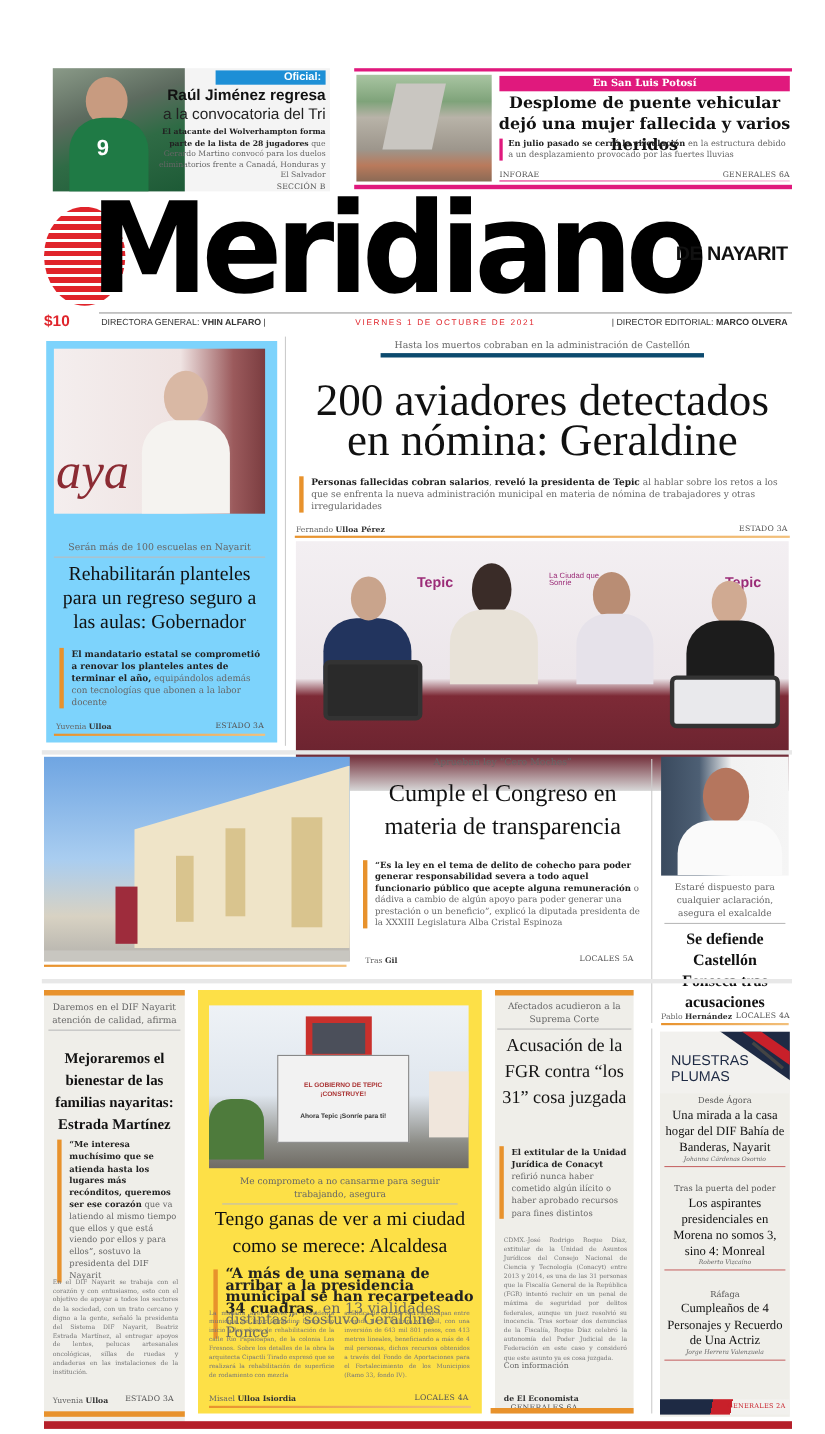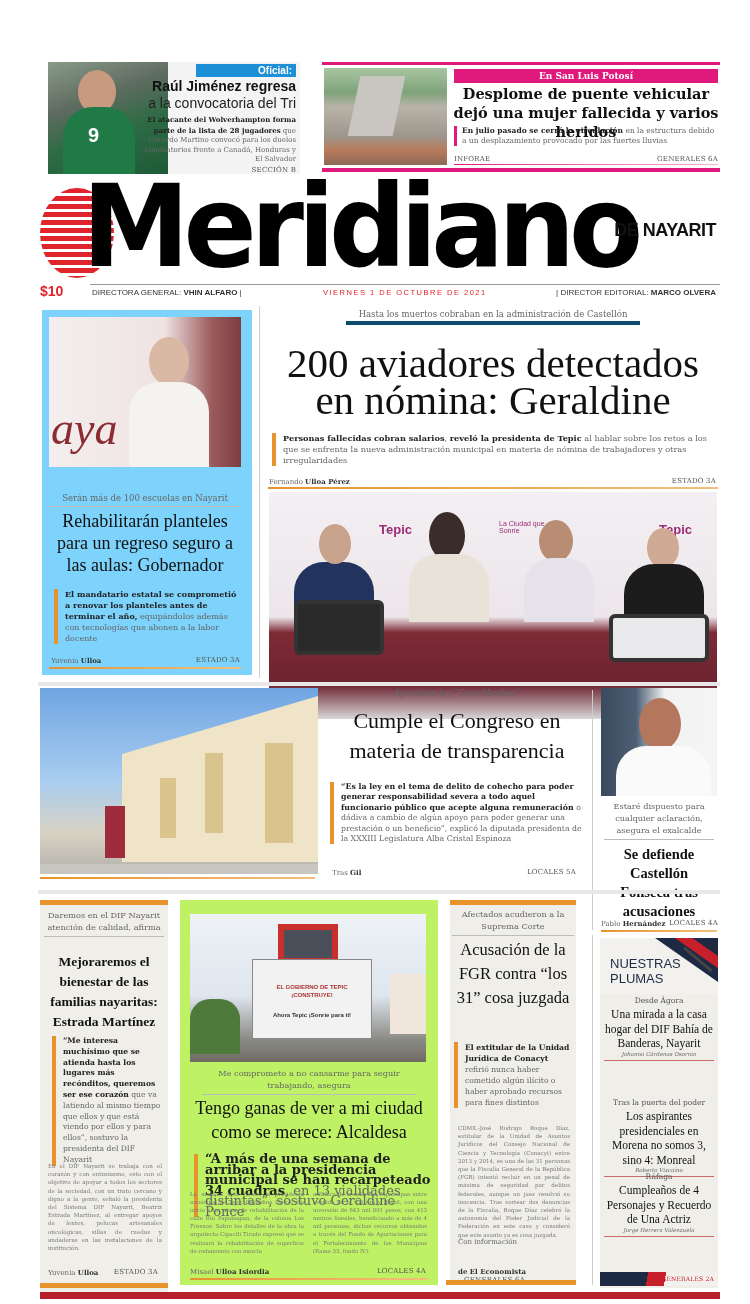--- a/index.html
+++ b/index.html
@@ -159,21 +159,21 @@
   <div class="abs hl" style="left:2px;top:52px;width:124px;font-size:13.5px;line-height:20px;">Mejoraremos el bienestar de las familias nayaritas: Estrada Martínez</div>
   <div class="abs serif bar-o" style="left:12px;top:136px;width:112px;font-size:7.6px;line-height:10.8px;color:#666;">
     <span class="b">“Me interesa muchísimo que se atienda hasta los lugares más recónditos, queremos ser ese corazón</span><span> que va latiendo al mismo tiempo que ellos y que está viendo por ellos y para ellos”, sostuvo la presidenta del DIF Nayarit</span>
   </div>
   <div class="abs serif" style="left:8px;top:262px;width:114px;font-size:5.6px;line-height:8.2px;color:#777;text-align:justify;">En el DIF Nayarit se trabaja con el corazón y con entusiasmo, esto con el objetivo de apoyar a todos los sectores de la sociedad, con un trato cercano y digno a la gente, señaló la presidenta del Sistema DIF Nayarit, Beatriz Estrada Martínez, al entregar apoyos de lentes, pelucas artesanales oncológicas, sillas de ruedas y andaderas en las instalaciones de la institución.</div>
   <div class="abs credit" style="left:8px;top:368px;"><span>Yuvenia</span> <b>Ulloa</b></div>
   <div class="abs sec" style="right:10px;top:368px;">ESTADO 3A</div>
   <div class="abs" style="left:0;top:383px;width:128px;height:5px;background:#e8922c;"></div>
 </div>
 
-<div class="abs" style="left:180px;top:900px;width:258px;height:385px;background:#bef264;">
+<div class="abs" style="left:180px;top:900px;width:258px;height:385px;background:#fde047;">
   <div class="photo" style="left:10px;top:14px;width:236px;height:148px;background:linear-gradient(180deg,#eef2f6 0%,#dfe6ee 55%,#8a8a84 85%,#6f6b64 100%);">
     <div class="abs" style="left:0;top:85px;width:50px;height:55px;background:#4e7b3c;border-radius:20px 20px 0 0;"></div>
     <div class="abs" style="left:88px;top:10px;width:60px;height:40px;background:#c9302c;"></div>
     <div class="abs" style="left:94px;top:16px;width:48px;height:28px;background:#4b4f5a;"></div>
     <div class="abs" style="left:62px;top:45px;width:120px;height:80px;background:#f2f2f2;border:1px solid #888;"></div>
     <div class="abs sans" style="left:62px;top:70px;width:120px;text-align:center;font-size:6px;color:#a33;font-weight:bold;">EL GOBIERNO DE TEPIC</div>
     <div class="abs sans" style="left:62px;top:78px;width:120px;text-align:center;font-size:6px;color:#a33;font-weight:bold;">¡CONSTRUYE!</div>
     <div class="abs sans" style="left:62px;top:98px;width:120px;text-align:center;font-size:6px;color:#333;font-weight:bold;">Ahora Tepic ¡Sonríe para ti!</div>
     <div class="abs" style="left:200px;top:60px;width:36px;height:60px;background:#f0e6dc;"></div>
   </div>
@@ -210,21 +210,21 @@
     <div class="abs" style="left:60px;top:10px;width:90px;height:10px;background:#c8202a;transform:rotate(35deg);"></div>
     <div class="abs sans" style="left:10px;top:18px;font-size:13px;color:#1e2a44;">NUESTRAS</div>
     <div class="abs sans" style="left:10px;top:33px;font-size:13px;color:#1e2a44;">PLUMAS</div>
     <div class="abs" style="left:80px;top:20px;width:36px;height:3px;background:#444;transform:rotate(40deg);"></div>
   </div>
   <div class="abs" style="left:4px;top:58px;width:110px;">
     <div class="serif" style="font-size:7.5px;color:#555;text-align:center;">Desde Ágora</div>
     <div class="cond" style="font-size:11.5px;line-height:14.5px;color:#111;text-align:center;margin-top:2px;">Una mirada a la casa hogar del DIF Bahía de Banderas, Nayarit</div>
     <div class="serif" style="font-size:5.5px;font-style:italic;color:#666;text-align:center;border-bottom:1px solid #c86a6a;padding-bottom:3px;">Johanna Cárdenas Osornio</div>
   </div>
-  <div class="abs" style="left:4px;top:138px;width:110px;margin-top:22px;">
+  <div class="abs" style="left:4px;top:138px;width:110px;">
     <div class="serif" style="font-size:7.5px;color:#555;text-align:center;">Tras la puerta del poder</div>
     <div class="cond" style="font-size:11.5px;line-height:14.5px;color:#111;text-align:center;margin-top:2px;">Los aspirantes presidenciales en Morena no somos 3, sino 4: Monreal</div>
     <div class="serif" style="font-size:5.5px;font-style:italic;color:#666;text-align:center;border-bottom:1px solid #c86a6a;padding-bottom:3px;">Roberto Vizcaíno</div>
   </div>
   <div class="abs" style="left:4px;top:234px;width:110px;">
     <div class="serif" style="font-size:7.5px;color:#555;text-align:center;">Ráfaga</div>
     <div class="cond" style="font-size:11.5px;line-height:14.5px;color:#111;text-align:center;margin-top:2px;">Cumpleaños de 4 Personajes y Recuerdo de Una Actriz</div>
     <div class="serif" style="font-size:5.5px;font-style:italic;color:#666;text-align:center;border-bottom:1px solid #c86a6a;padding-bottom:3px;">Jorge Herrera Valenzuela</div>
   </div>
   <div class="abs" style="left:0;top:334px;width:118px;height:14px;background:linear-gradient(100deg,#1e2a44 0 40%,#c8202a 40% 55%,#f2f1ee 55%);">

